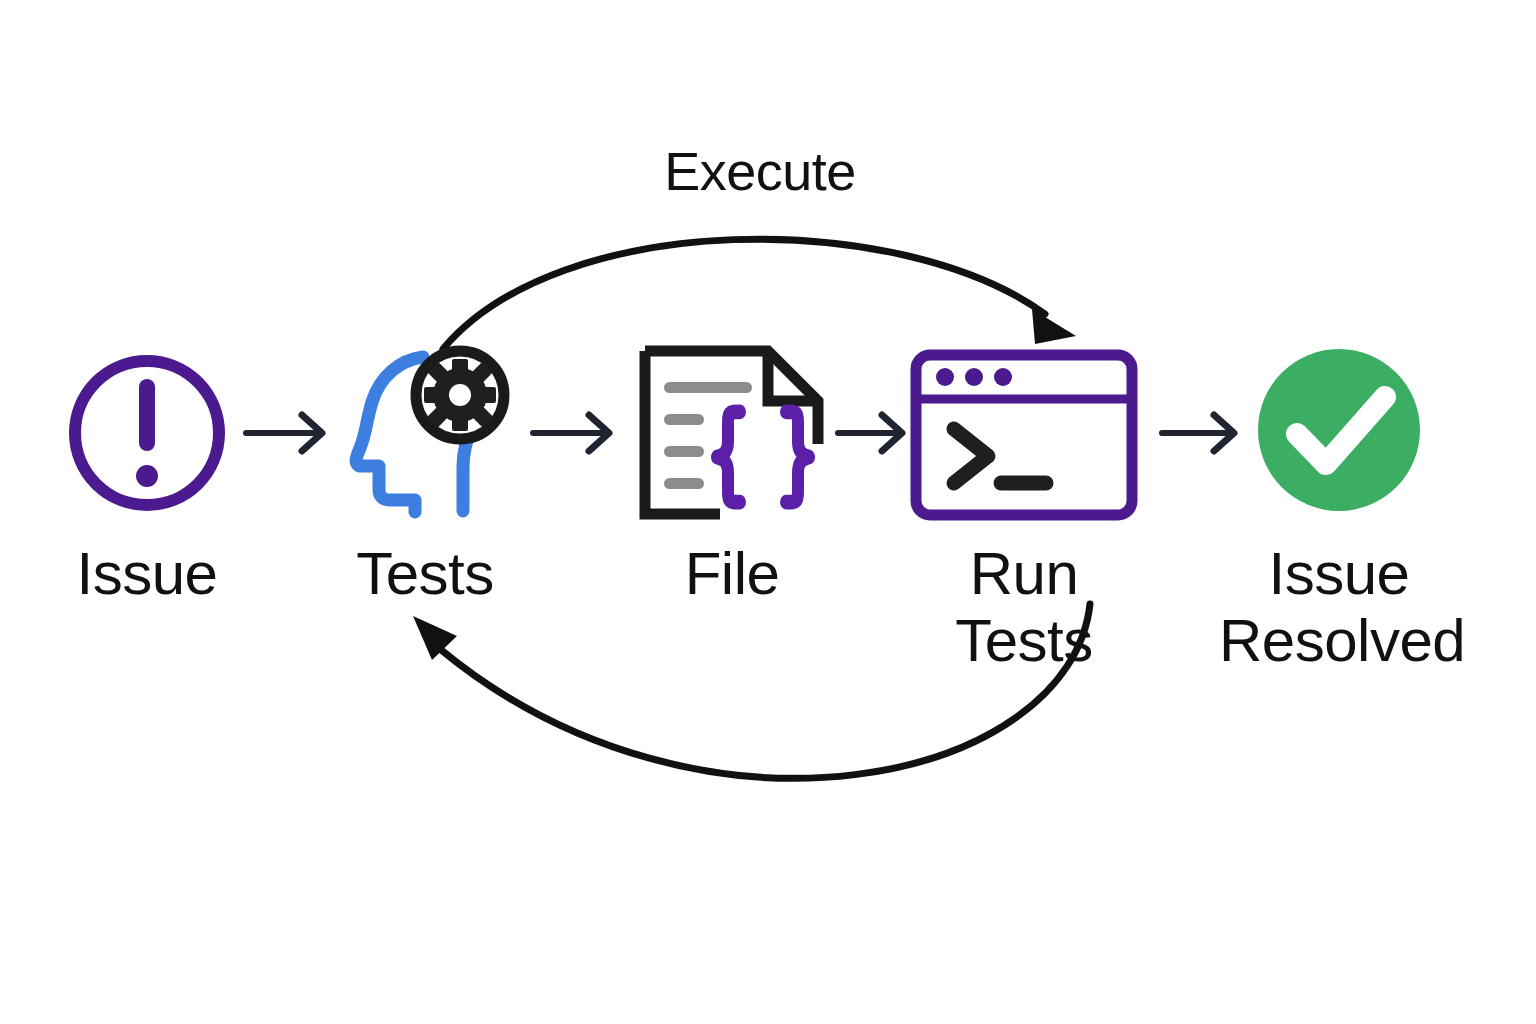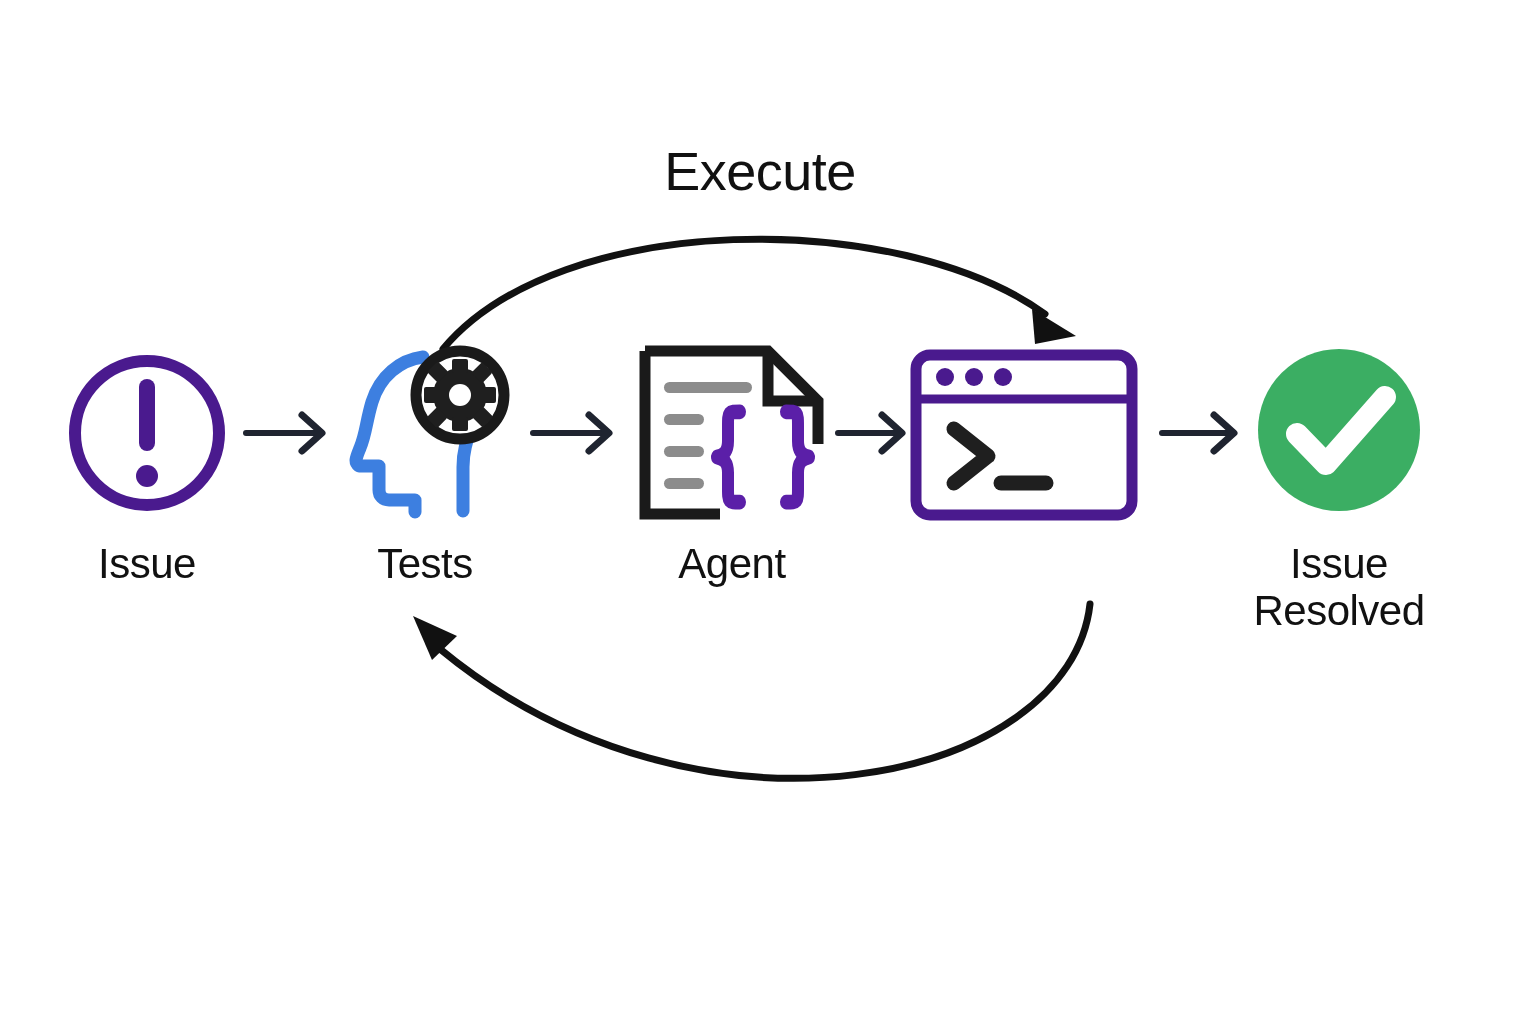--- a/index.html
+++ b/index.html
@@ -32,21 +32,21 @@
     left: 0;
     width: 1536px;
     height: 1024px;
     overflow: visible;
   }
 
   
   .node-label {
     position: absolute;
     text-align: center;
-    font-size: 42px;
+    font-size: 60px;
     line-height: 1.12;
     font-weight: 400;
     color: #111111;
     letter-spacing: -0.5px;
     white-space: pre-line;
     user-select: none;
   }
 
   .edge-label {
     position: absolute;
@@ -183,19 +183,20 @@
     </g>
   </svg>
 
   <div class="edge-label" style="left: 510px; top: 118px; width: 500px;">Execute</div>
 
 
   <div class="node-label" style="left: 27px; top: 516px; width: 240px;">Issue</div>
 
   <div class="node-label" style="left: 305px; top: 516px; width: 240px;">Tests</div>
 
-  <div class="node-label" style="left: 612px; top: 516px; width: 240px;">Agent</div>
-
+  <div class="node-label" style="left: 612px; top: 516px; width: 240px;">File</div>
+
+  <div class="node-label" style="left: 904px; top: 516px; width: 240px;">Run Tests</div>
 
   <div class="node-label" style="left: 1219px; top: 516px; width: 240px;">Issue
 Resolved</div>
 
 </div>
 
 </body></html>

